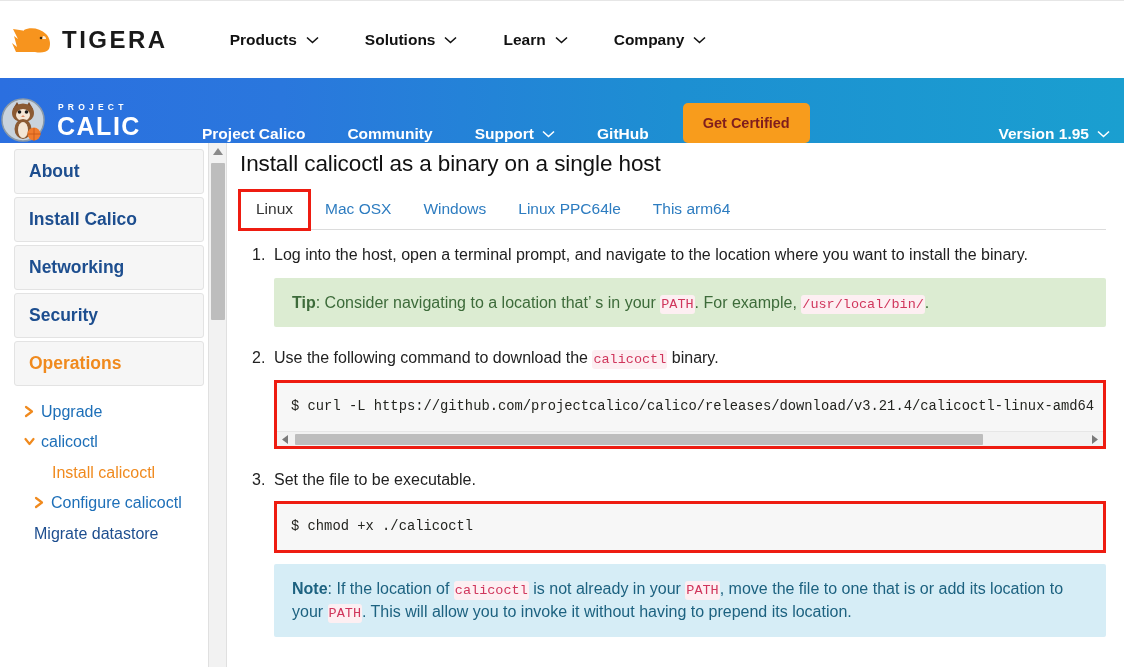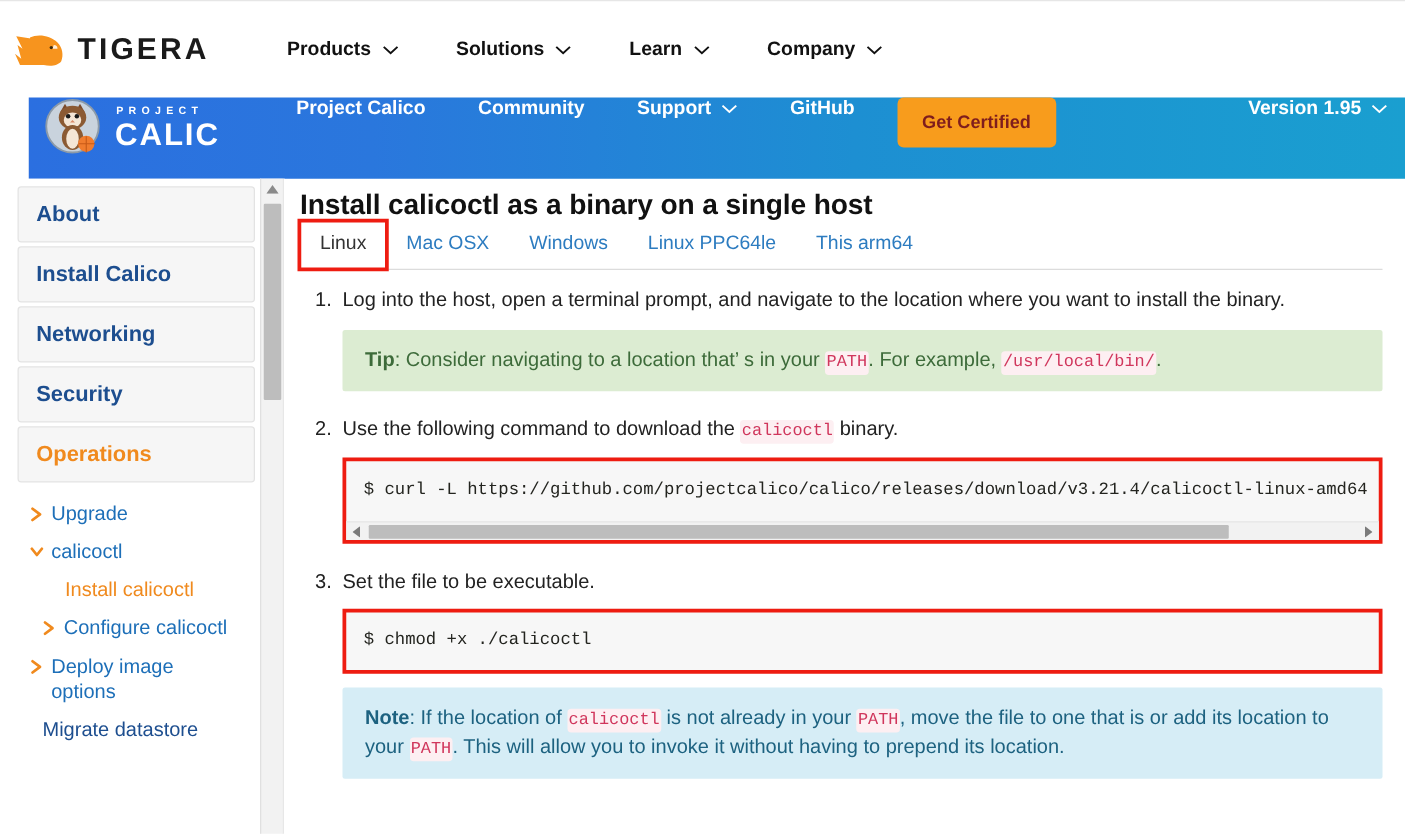--- a/index.html
+++ b/index.html
@@ -31,24 +31,23 @@
     display: flex; align-items: center; gap: 9px;
     font-size: 15.5px; font-weight: bold; color: #111111;
     cursor: pointer; white-space: nowrap;
   }
   .chev { width: 13px; height: 8px; display: block; }
 
   
   .calico-bar {
     height: 65px;
     background: linear-gradient(to right, #2b6fe0 0%, #2a77dd 25%, #1d8fd2 60%, #1a9fd0 100%);
-    display: flex; align-items: flex-start;
-    padding-left: 12px;
-    position: relative;
-    margin-left: 23px;
+    display: flex; align-items: flex-end;
+    padding-left: 0;
+    position: relative;
   }
   .calico-logo { display: flex; align-items: center; }
   .calico-logo svg { display: block; }
   .calico-nav { display: flex; align-items: center; margin-left: 62px; gap: 42px; }
   .calico-nav-item {
     display: flex; align-items: center; gap: 8px;
     font-size: 15.5px; font-weight: bold; color: #ffffff;
     cursor: pointer; white-space: nowrap;
   }
   .chev-w { width: 13px; height: 8px; display: block; }
@@ -144,22 +143,22 @@
   }
 
   
   .content {
     flex: 1;
     padding: 8px 18px 0 12px;
     overflow: hidden;
     position: relative;
   }
   h1.doc-title {
-    font-size: 22.5px; font-weight: bold; color: #111111;
-    letter-spacing: -0.1px;
+    font-size: 22.5px; font-weight: normal; color: #111111;
+    margin-bottom: 14px; letter-spacing: -0.1px;
   }
   .tabs {
     display: flex; align-items: flex-end;
     border-bottom: 1px solid #dcdcdc;
     gap: 0;
     position: relative;
   }
   .tab {
     font-size: 15.5px; color: #2d7cc0;
     padding: 9px 16px 11px 16px;
@@ -352,26 +351,20 @@
       </div>
       <div class="sb-sub active-leaf">
         <span>Install calicoctl</span>
       </div>
       <div class="sb-sub indent">
         <svg class="arrow-r" viewBox="0 0 11 13">
             <path d="M2 2 L8 6.5 L2 11" stroke="#f08a1e" stroke-width="2.2" fill="none" stroke-linecap="round" stroke-linejoin="round"></path>
           </svg>
         <span>Configure calicoctl</span>
       </div>
-      <div class="sb-sub">
-        <svg class="arrow-r" viewBox="0 0 11 13">
-            <path d="M2 2 L8 6.5 L2 11" stroke="#f08a1e" stroke-width="2.2" fill="none" stroke-linecap="round" stroke-linejoin="round"></path>
-          </svg>
-        <span style="max-width:130px; display:inline-block;">Deploy image options</span>
-      </div>
       <div class="sb-sub clipped" style="padding-left:28px;">
         <span>Migrate datastore</span>
       </div>
     </div>
 
     <div class="sb-scroll">
       <div class="sb-arrow-btn up">
         <svg width="10" height="7" viewBox="0 0 10 7">
             <path d="M5 0 L10 7 L0 7 Z" fill="#8a8a8a"></path>
           </svg>

